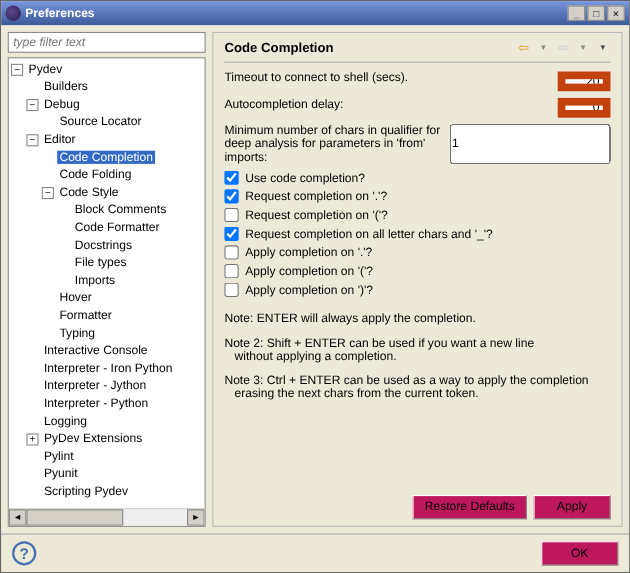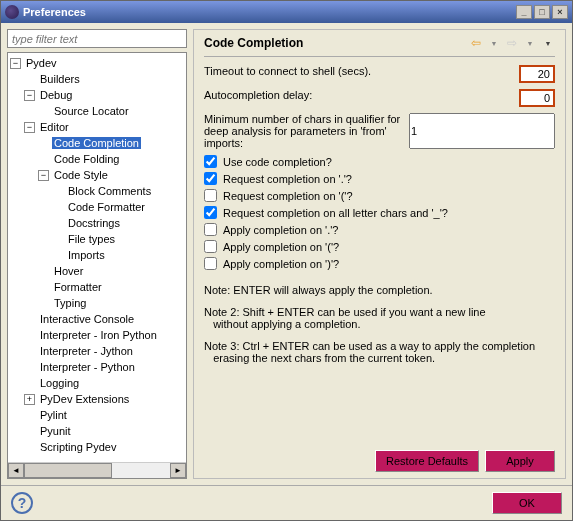--- a/index.html
+++ b/index.html
@@ -22,21 +22,21 @@
 .hscroll { height: 16px; background: #ece9d8; border-top: 1px solid #ccc; display: flex; }
 .hscroll .sb-btn { width: 16px; height: 100%; background: #d4d0c8; border: 1px solid #888; display:flex; align-items:center; justify-content:center; font-size:8px; }
 .hscroll .sb-track { flex:1; background: #efefef; position: relative; }
 .hscroll .sb-thumb { position:absolute; left:0; width:60%; height:100%; background:#d4d0c8; border:1px solid #888; }
 .right-pane { flex: 1; display: flex; flex-direction: column; border: 1px solid #bbb; background: #ece9d8; padding: 6px 10px; overflow: hidden; }
 .right-header { display: flex; align-items: center; border-bottom: 1px solid #aaa; padding-bottom: 6px; margin-bottom: 8px; }
 .right-header .title { font-weight: bold; font-size: 12px; flex:1; }
 .nav-ico { width: 14px; height: 14px; margin-left: 4px; display:flex; align-items:center; justify-content:center; font-size:12px; }
 .form-row { display: flex; align-items: flex-start; margin-bottom: 6px; }
 .form-row .lbl { flex: 1; }
-.form-row input[type="text"] { width: 36px; height: 18px; border: 2px solid #c2410c; text-align: right; padding: 1px 3px; background: white; }
+.form-row input[type="text"] { width: 48px; height: 18px; border: 7px solid #c2410c; text-align: right; padding: 1px 3px; background: white; }
 .multiline-lbl { margin-bottom: 6px; display:flex; }
 .multiline-lbl .txt { flex:1; }
 .check-row { display: flex; align-items: center; margin-bottom: 4px; gap: 6px; }
 .check-row input[type="checkbox"] { width: 13px; height: 13px; }
 .notes { margin-top: 10px; }
 .notes div { margin-bottom: 10px; }
 .right-footer { margin-top: auto; display: flex; justify-content: flex-end; gap: 6px; padding-top: 6px; }
 .btn { height: 22px; padding: 0 10px; background: #be185d; border: 1px solid #888; border-top-color:#fff; border-left-color:#fff; min-width: 70px; }
 .bottom-bar { display: flex; align-items: center; padding: 6px 10px; border-top: 1px solid #aaa; gap: 6px; }
 .help-icon { width: 22px; height: 22px; border: 2px solid #4a6fb0; border-radius: 50%; color: #4a6fb0; display:flex; align-items:center; justify-content:center; font-weight:bold; font-size:14px; }

